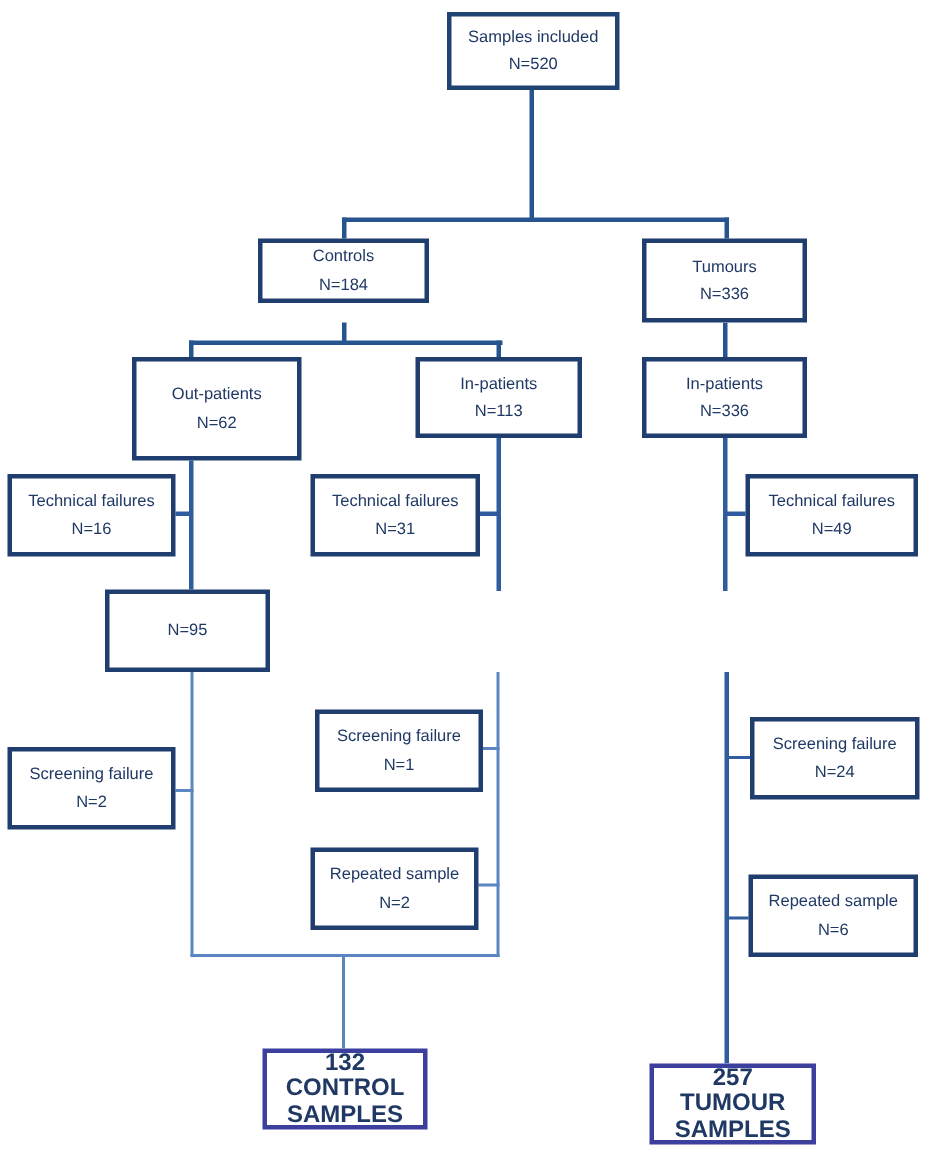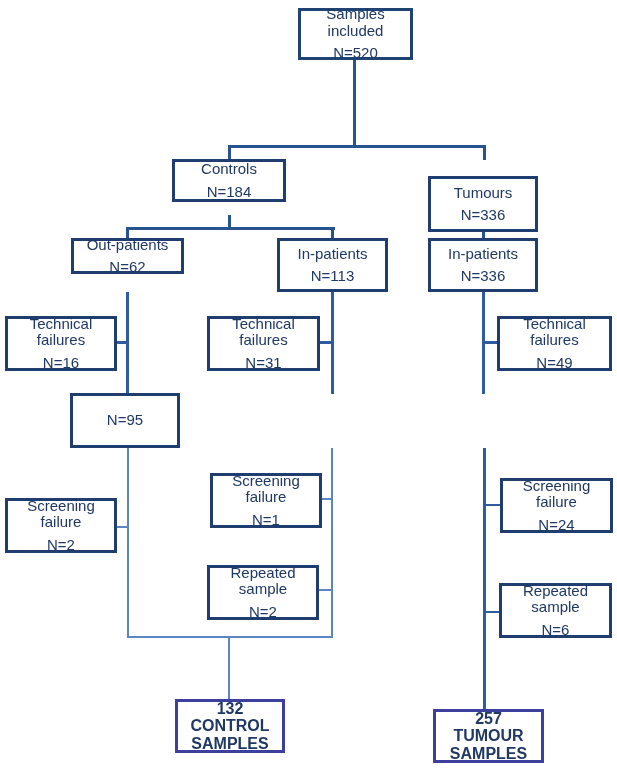--- a/index.html
+++ b/index.html
@@ -5,21 +5,21 @@
   html,body{margin:0;padding:0;background:#ffffff;}
   #canvas{
     position:relative;width:617px;height:770px;background:#ffffff;
     font-family:"Liberation Sans",sans-serif;overflow:hidden;
   }
   .box{
     position:absolute;box-sizing:border-box;
     border:3px solid var(--border,#1f3d6e);
     background:#ffffff;
     display:flex;flex-direction:column;align-items:center;justify-content:center;
-    gap:6px;color:#1f3864;font-size:15px;text-align:center;line-height:1.1;
+    gap:6px;color:#1f3864;font-size:11px;text-align:center;line-height:1.1;
   }
   .box.final{
     border-color:#3c3f9d;font-weight:bold;gap:3px;font-size:16px;
     padding:0 10px;
   }
   .ln{position:absolute;background:#2e5c9e;}
   .ln.dark{background:#27548f;}
   .ln.light{background:#5b86c2;}
 </style>
 </head>
@@ -59,26 +59,26 @@
   <div class="box" style="left:298px;top:8px;width:115px;height:52px;--border:#1f4373">
     <div>Samples included</div>
     <div>N=520</div>
   </div>
 
   <div class="box" style="left:172px;top:159px;width:114px;height:43px">
     <div>Controls</div>
     <div>N=184</div>
   </div>
 
-  <div class="box" style="left:428px;top:176px;width:110px;height:56px">
+  <div class="box" style="left:428px;top:159px;width:110px;height:56px">
     <div>Tumours</div>
     <div>N=336</div>
   </div>
 
-  <div class="box" style="left:71px;top:238px;width:113px;height:36px">
+  <div class="box" style="left:88px;top:238px;width:113px;height:69px">
     <div>Out-patients</div>
     <div>N=62</div>
   </div>
 
   <div class="box" style="left:277px;top:238px;width:111px;height:54px">
     <div>In-patients</div>
     <div>N=113</div>
   </div>
 
   <div class="box" style="left:428px;top:238px;width:110px;height:54px">

